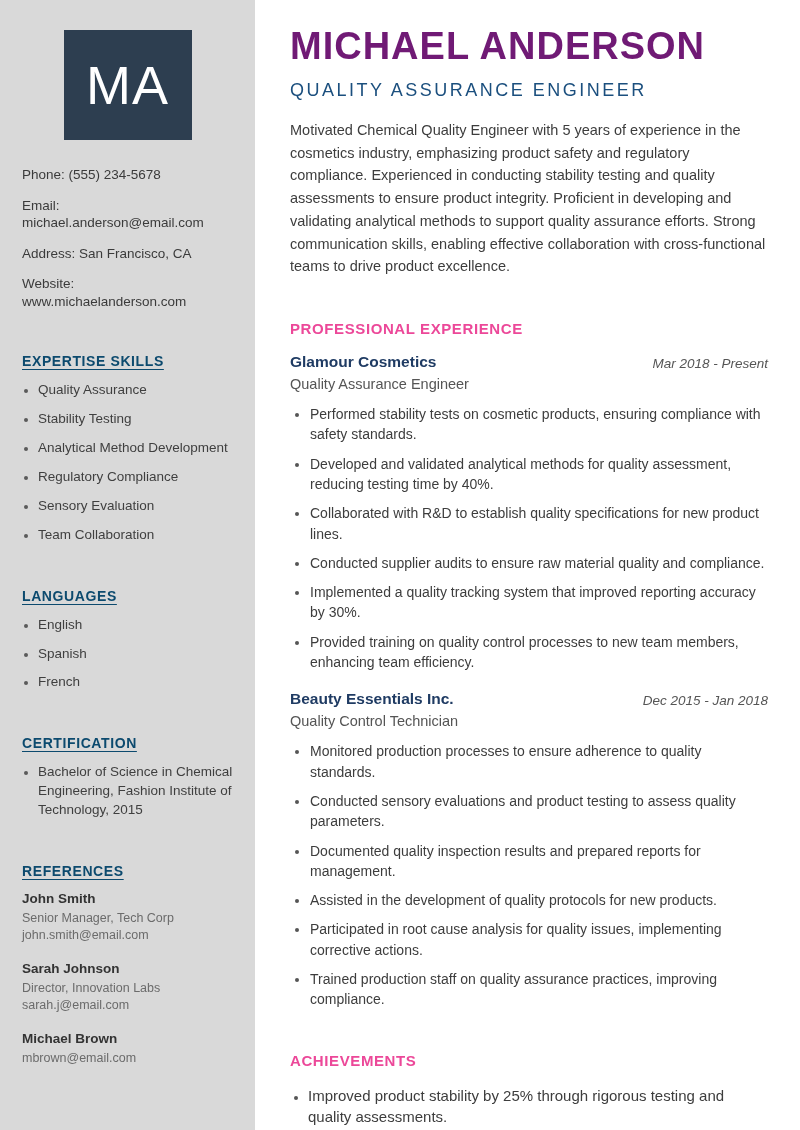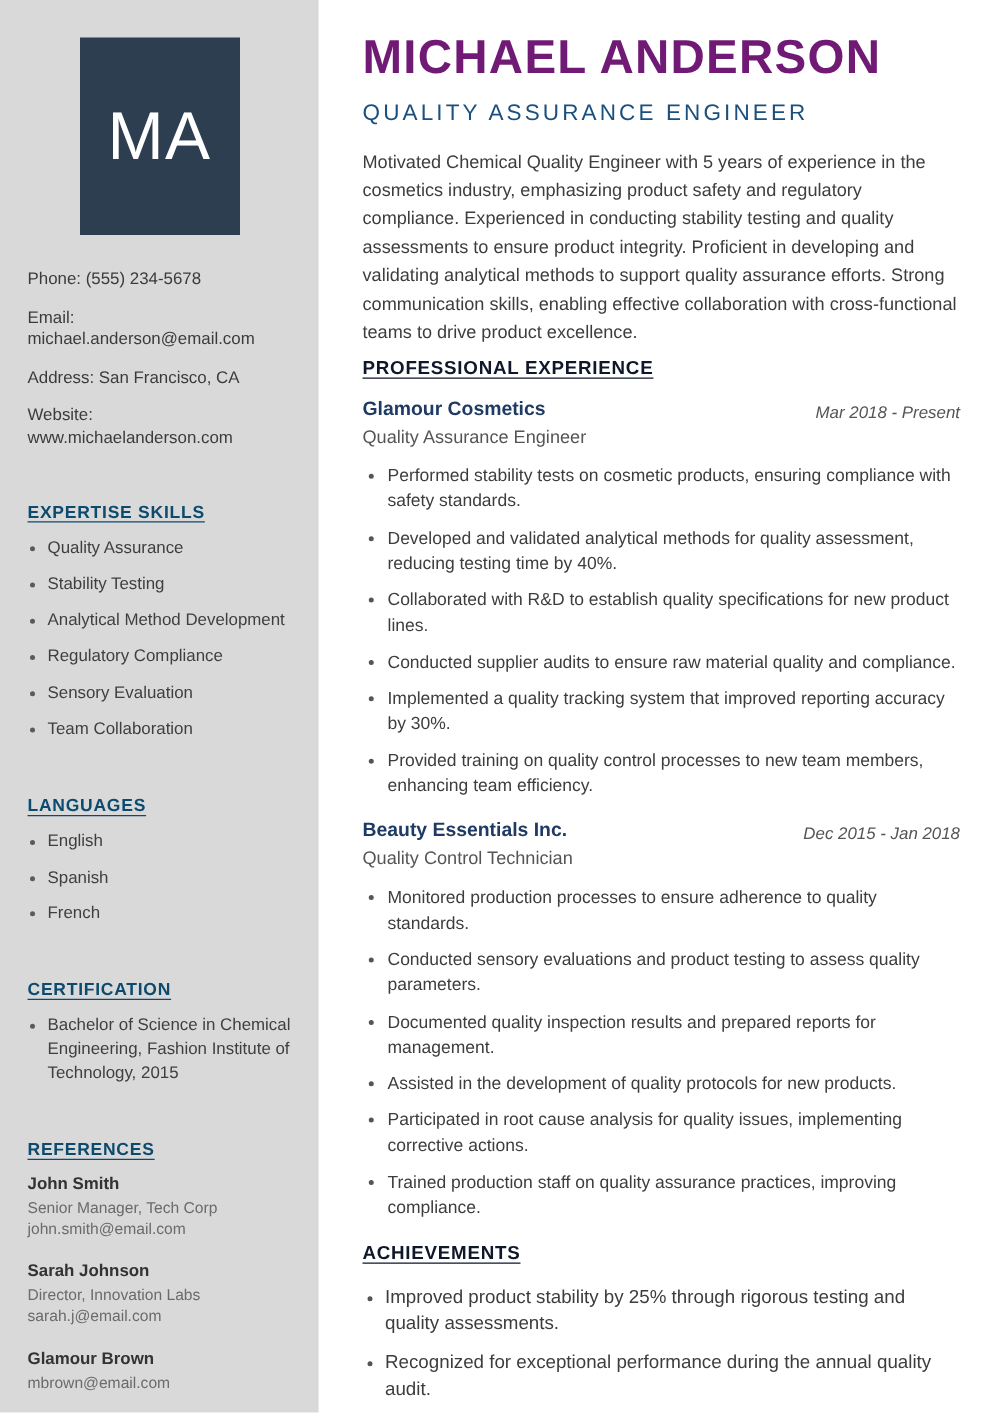--- a/index.html
+++ b/index.html
@@ -19,21 +19,21 @@
 
   
   .sidebar {
     width: 255px;
     flex: 0 0 255px;
     background: #d9d9d9;
     padding: 30px 22px 30px 22px;
   }
   .monogram {
     width: 128px;
-    height: 158px;
+    height: 110px;
     margin: 0 auto 26px auto;
     background: #2d3e50;
     display: flex;
     align-items: center;
     justify-content: center;
   }
   .monogram span {
     color: #ffffff;
     font-size: 54px;
     letter-spacing: 1px;
@@ -98,27 +98,26 @@
     color: #1b4f7e;
     letter-spacing: 2.5px;
   }
   .summary {
     margin-top: 18px;
     font-size: 14.5px;
     line-height: 1.57;
     color: #3d3d3d;
   }
   .section-heading {
-    margin-top: 8px;
+    margin-top: 42px;
     margin-bottom: 16px;
     font-size: 15px;
     font-weight: bold;
     letter-spacing: 0.6px;
-    color: #0f172a;
-    text-decoration: underline;
+    color: #ec4899;
     text-underline-offset: 3px;
   }
   .job { margin-bottom: 18px; }
   .job-header {
     display: flex;
     justify-content: space-between;
     align-items: flex-end;
   }
   .job-company {
     font-size: 15.5px;
@@ -206,21 +205,21 @@
         <div class="ref-name">John Smith</div>
         <div class="ref-role">Senior Manager, Tech Corp</div>
         <div class="ref-email">john.smith@email.com</div>
       </div>
       <div class="ref-block">
         <div class="ref-name">Sarah Johnson</div>
         <div class="ref-role">Director, Innovation Labs</div>
         <div class="ref-email">sarah.j@email.com</div>
       </div>
       <div class="ref-block">
-        <div class="ref-name">Glamour Brown</div>
+        <div class="ref-name">Michael Brown</div>
         <div class="ref-email">mbrown@email.com</div>
       </div>
     </div>
 
   </aside>
 
   <main class="main">
 
     <h1 class="person-name">MICHAEL ANDERSON</h1>
     <div class="person-title">QUALITY ASSURANCE ENGINEER</div>

